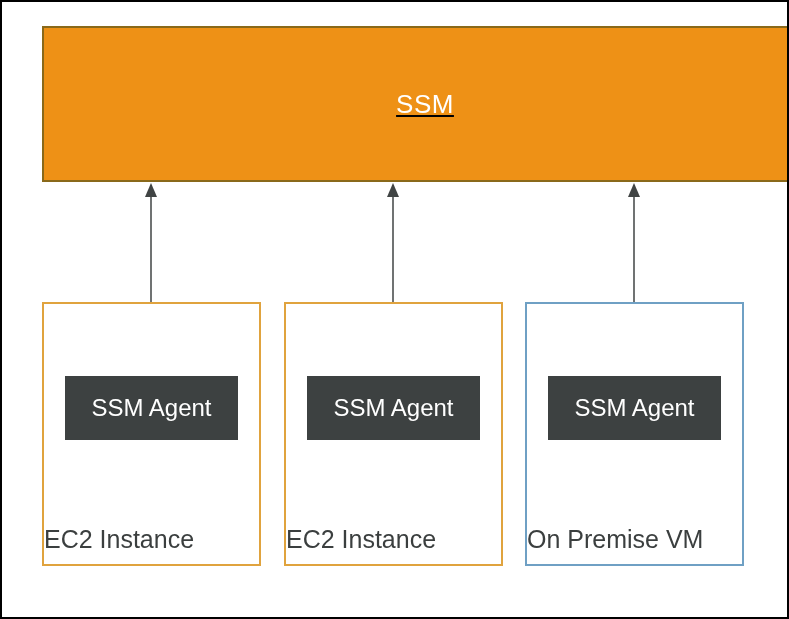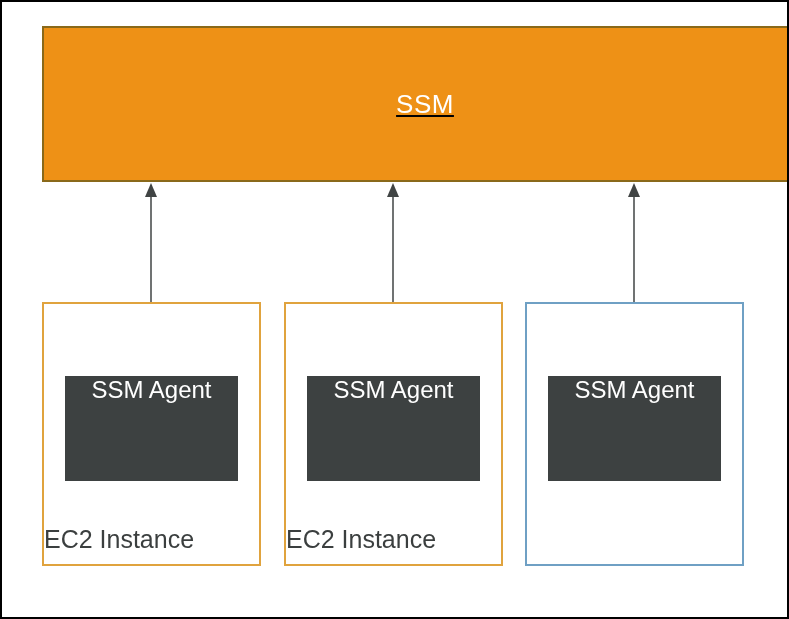--- a/index.html
+++ b/index.html
@@ -37,25 +37,25 @@
     box-sizing: border-box;
     background: #ffffff;
     border: 2px solid #E0A33E;
   }
   .node-0 { left: 40px; }
   .node-1 { left: 282px; }
   .node-2 { left: 523px; }
   .agent-box {
     position: absolute;
     left: 21px; top: 72px;
-    width: 173px; height: 105px;
+    width: 173px; height: 64px;
     box-sizing: border-box;
     background: #3D4141;
     display: flex;
-    align-items: flex-start;
+    align-items: center;
     justify-content: center;
   }
   .agent-label {
     color: #ffffff;
     font-size: 24px;
     white-space: nowrap;
   }
   .node-label {
     position: absolute;
     left: 0; right: 0;
@@ -116,15 +116,16 @@
     <div class="agent-box" style="background-color: rgb(61, 65, 65);">
       <span class="agent-label">SSM Agent</span>
     </div>
     <div class="node-label">EC2 Instance</div>
   </div>
 
   <div class="node node-2" style="border-color: rgb(111, 160, 196);">
     <div class="agent-box" style="background-color: rgb(61, 65, 65);">
       <span class="agent-label">SSM Agent</span>
     </div>
+    <div class="node-label">On Premise VM</div>
   </div>
 
 </div>
 
 </body></html>

